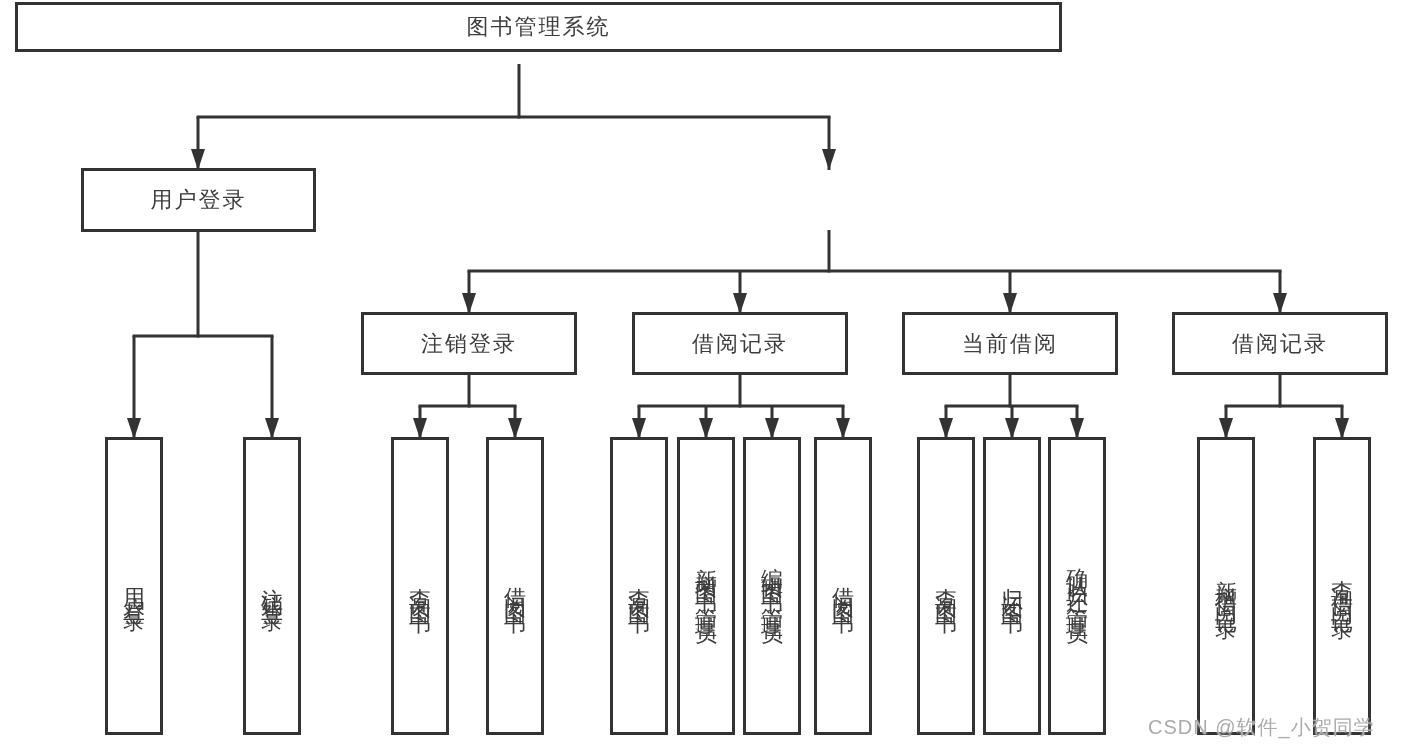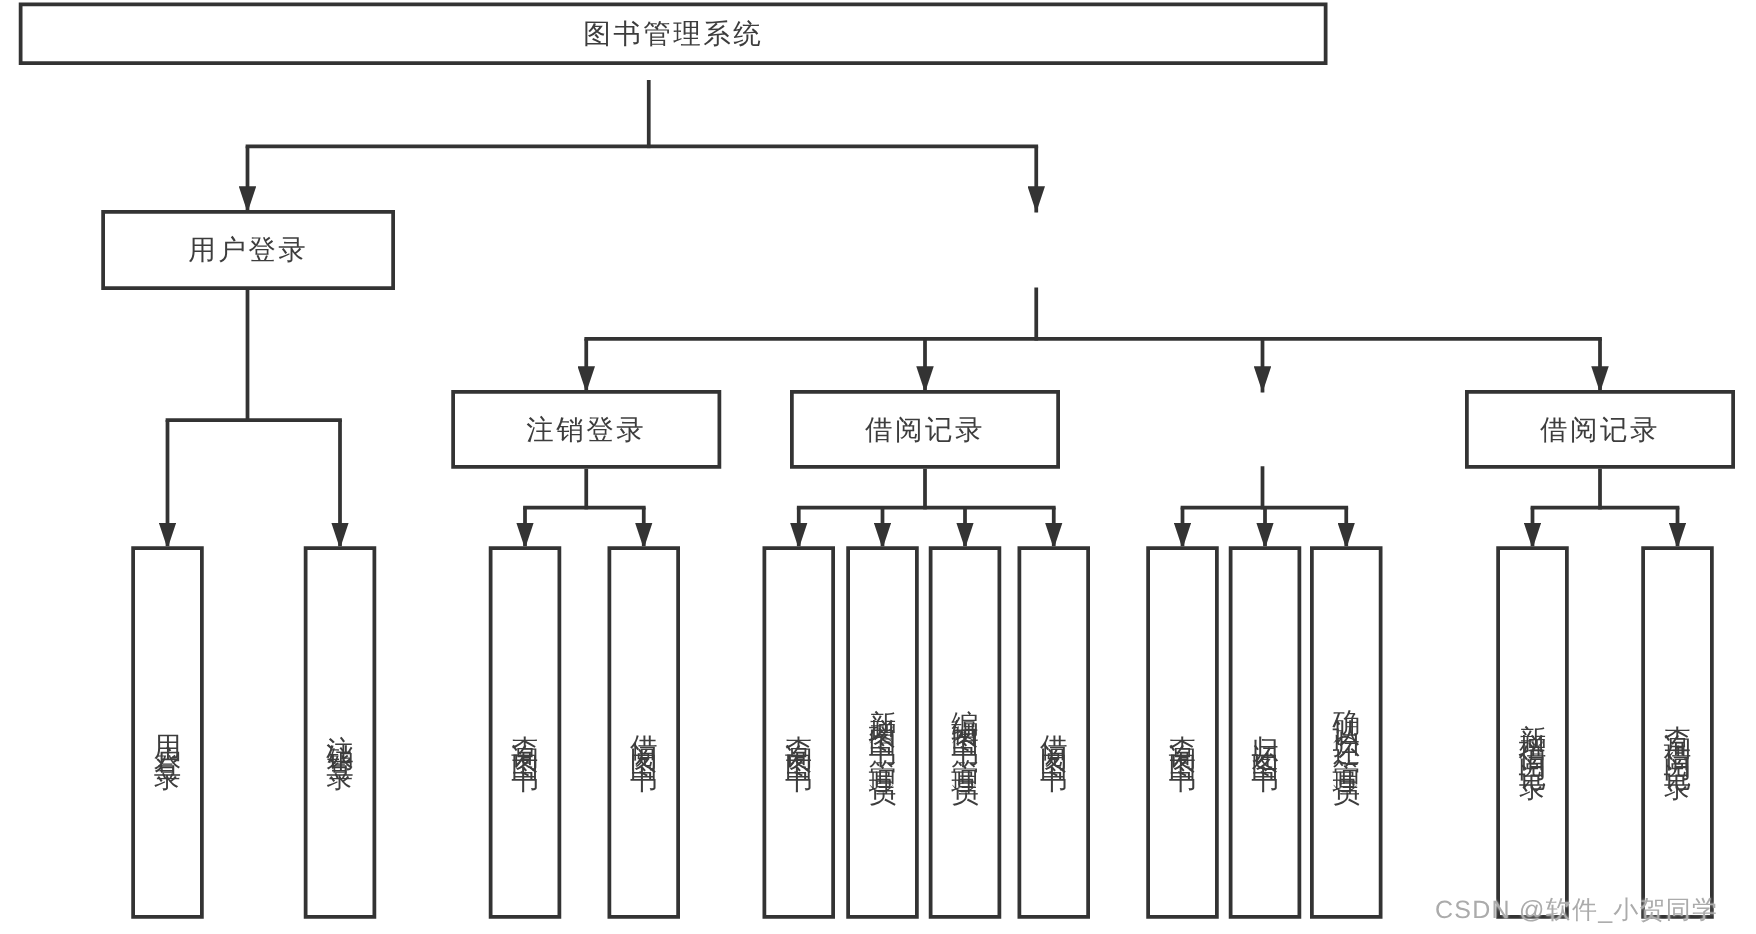--- a/index.html
+++ b/index.html
@@ -147,20 +147,23 @@
   <div class="box l2-box" style="left:81px;">
     <span class="h-label">用户登录</span>
   </div>
 
   <div class="box l3-box" style="left:361px;">
     <span class="h-label">注销登录</span>
   </div>
   <div class="box l3-box" style="left:632px;">
     <span class="h-label">借阅记录</span>
   </div>
+  <div class="box l3-box" style="left:902px;">
+    <span class="h-label">当前借阅</span>
+  </div>
   <div class="box l3-box" style="left:1172px;">
     <span class="h-label">借阅记录</span>
   </div>
 
   <div class="box leaf" style="left:105px;">
     <span class="v-label">用户登录</span>
   </div>
   <div class="box leaf" style="left:243px;">
     <span class="v-label">注销登录</span>
   </div>

